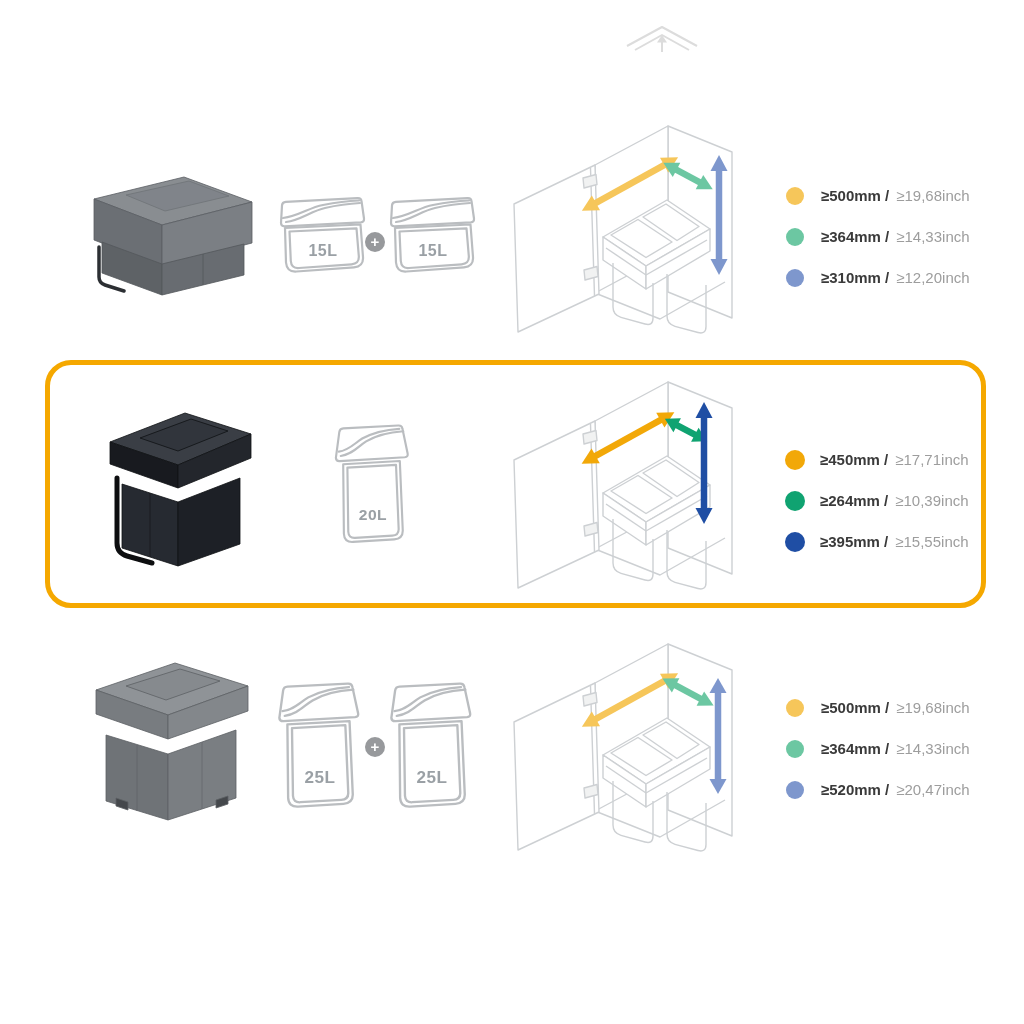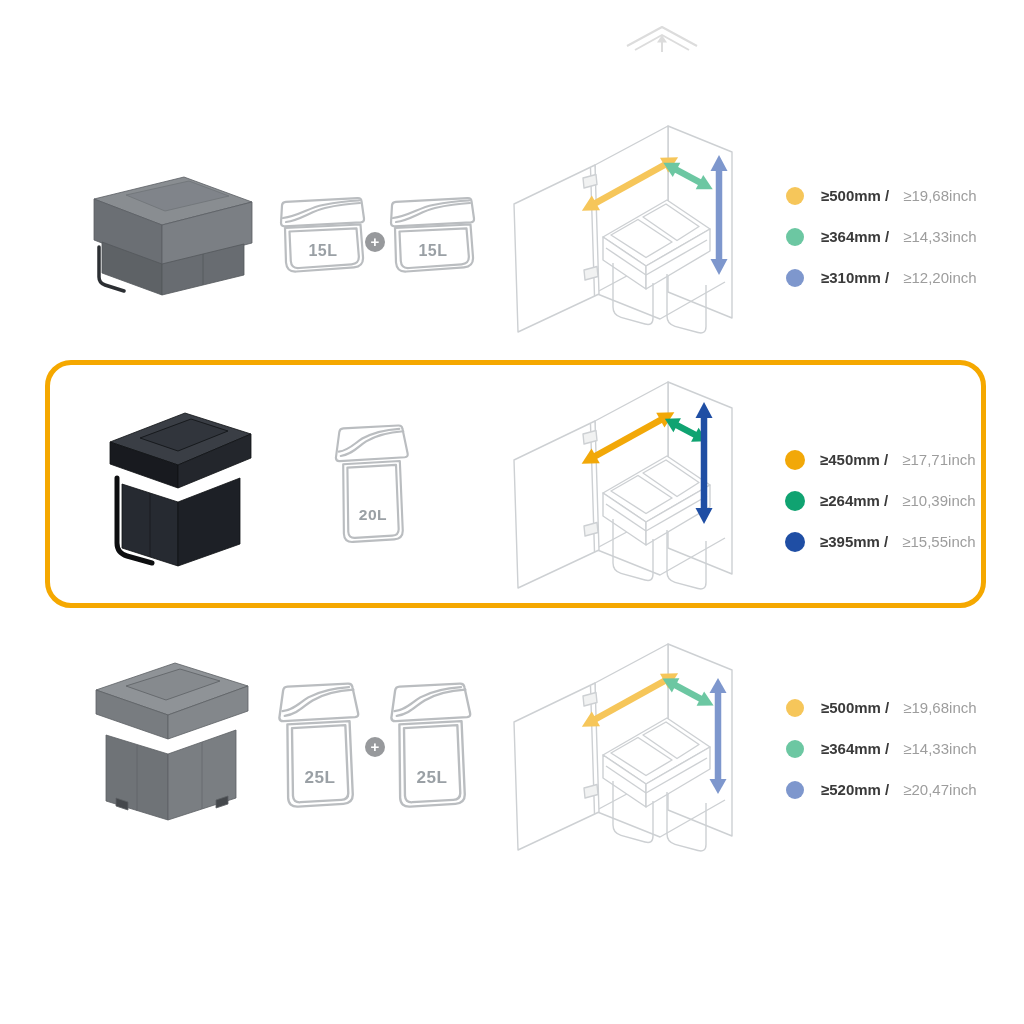--- a/index.html
+++ b/index.html
@@ -46,21 +46,21 @@
 
   
   .photo polygon, .photo line { stroke-linejoin:round; }
 
   
   .legend { position:absolute; }
   .lg-row { display:flex; align-items:center; height:21px; margin-bottom:20px; }
   .dot { width:18px; height:18px; border-radius:50%; margin-right:17px; flex:none; }
   .row-sel .dot { width:20px; height:20px; margin-right:15px; }
   .lg-bold { font-weight:700; color:#3a3a3a; font-size:15px; white-space:pre; }
-  .lg-light { color:#9d9d9d; font-size:15px; margin-left:14px; white-space:pre; }
+  .lg-light { color:#9d9d9d; font-size:15px; margin-left:7px; white-space:pre; }
 </style>
 </head>
 <body>
 
 <div class="canvas">
 
   <svg class="abs top-icon" style="left:624px; top:22px;" width="76" height="32" viewBox="0 0 76 32">
     <path d="M 3 24 L 38 5 L 73 24"></path>
     <path d="M 11 28 L 38 13 L 65 28"></path>
     <line x1="38" y1="30" x2="38" y2="19"></line>

